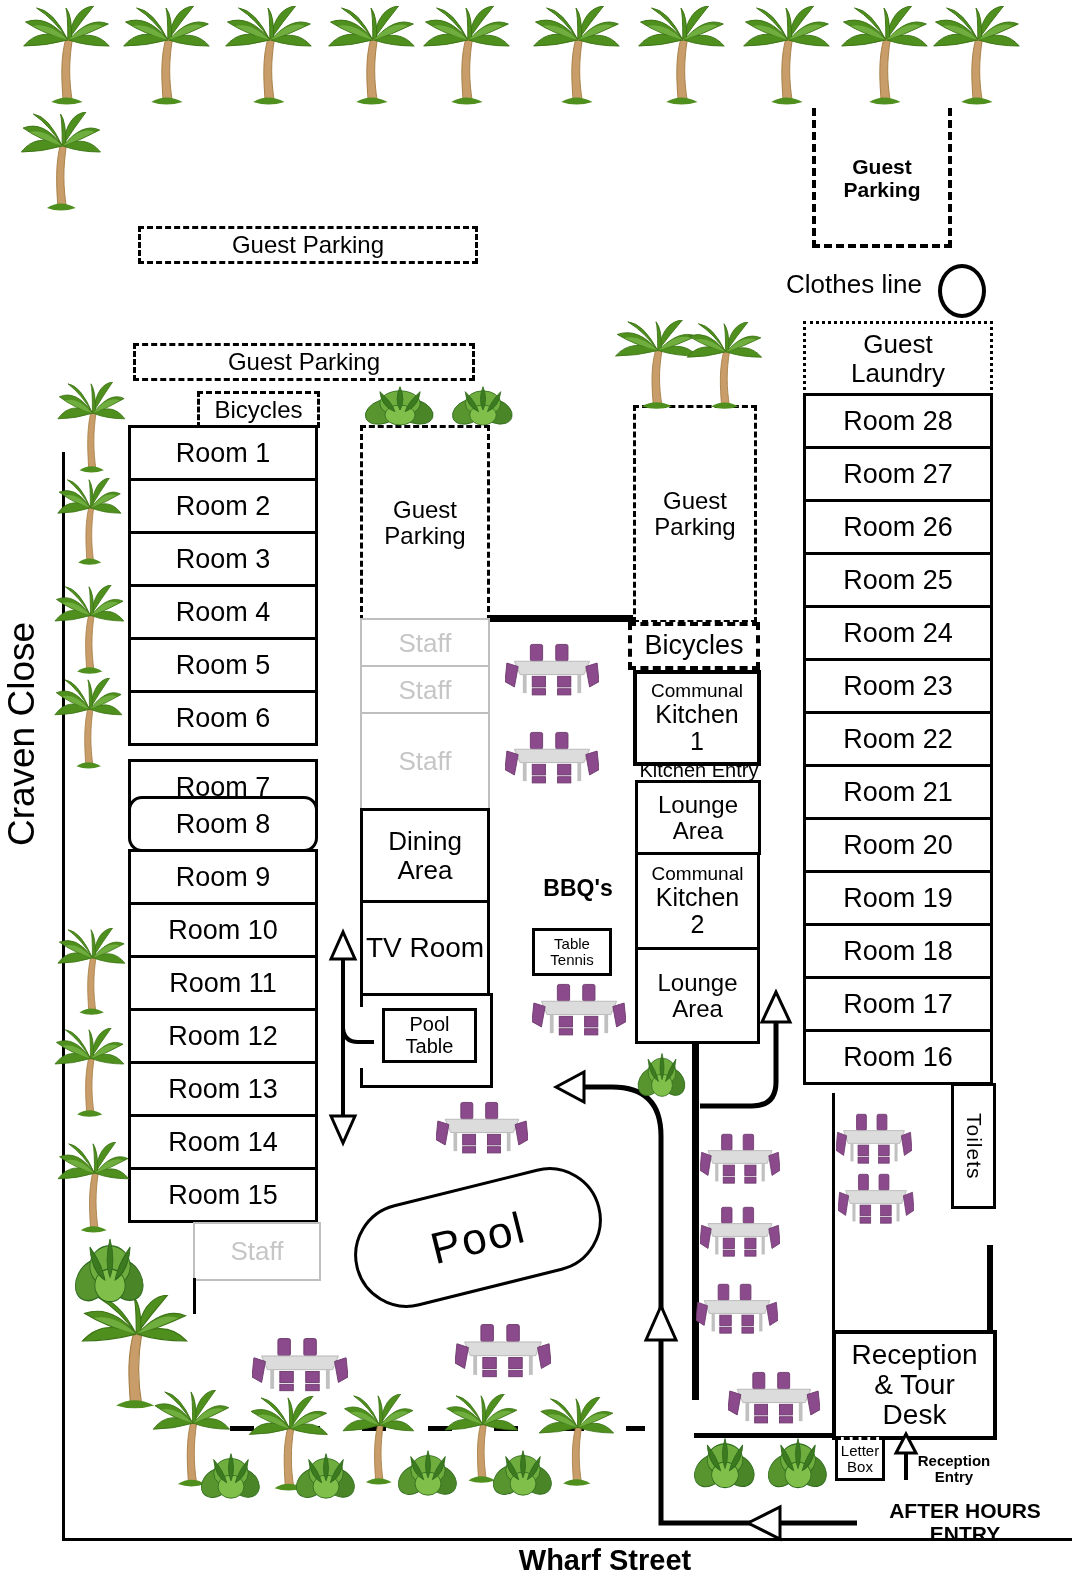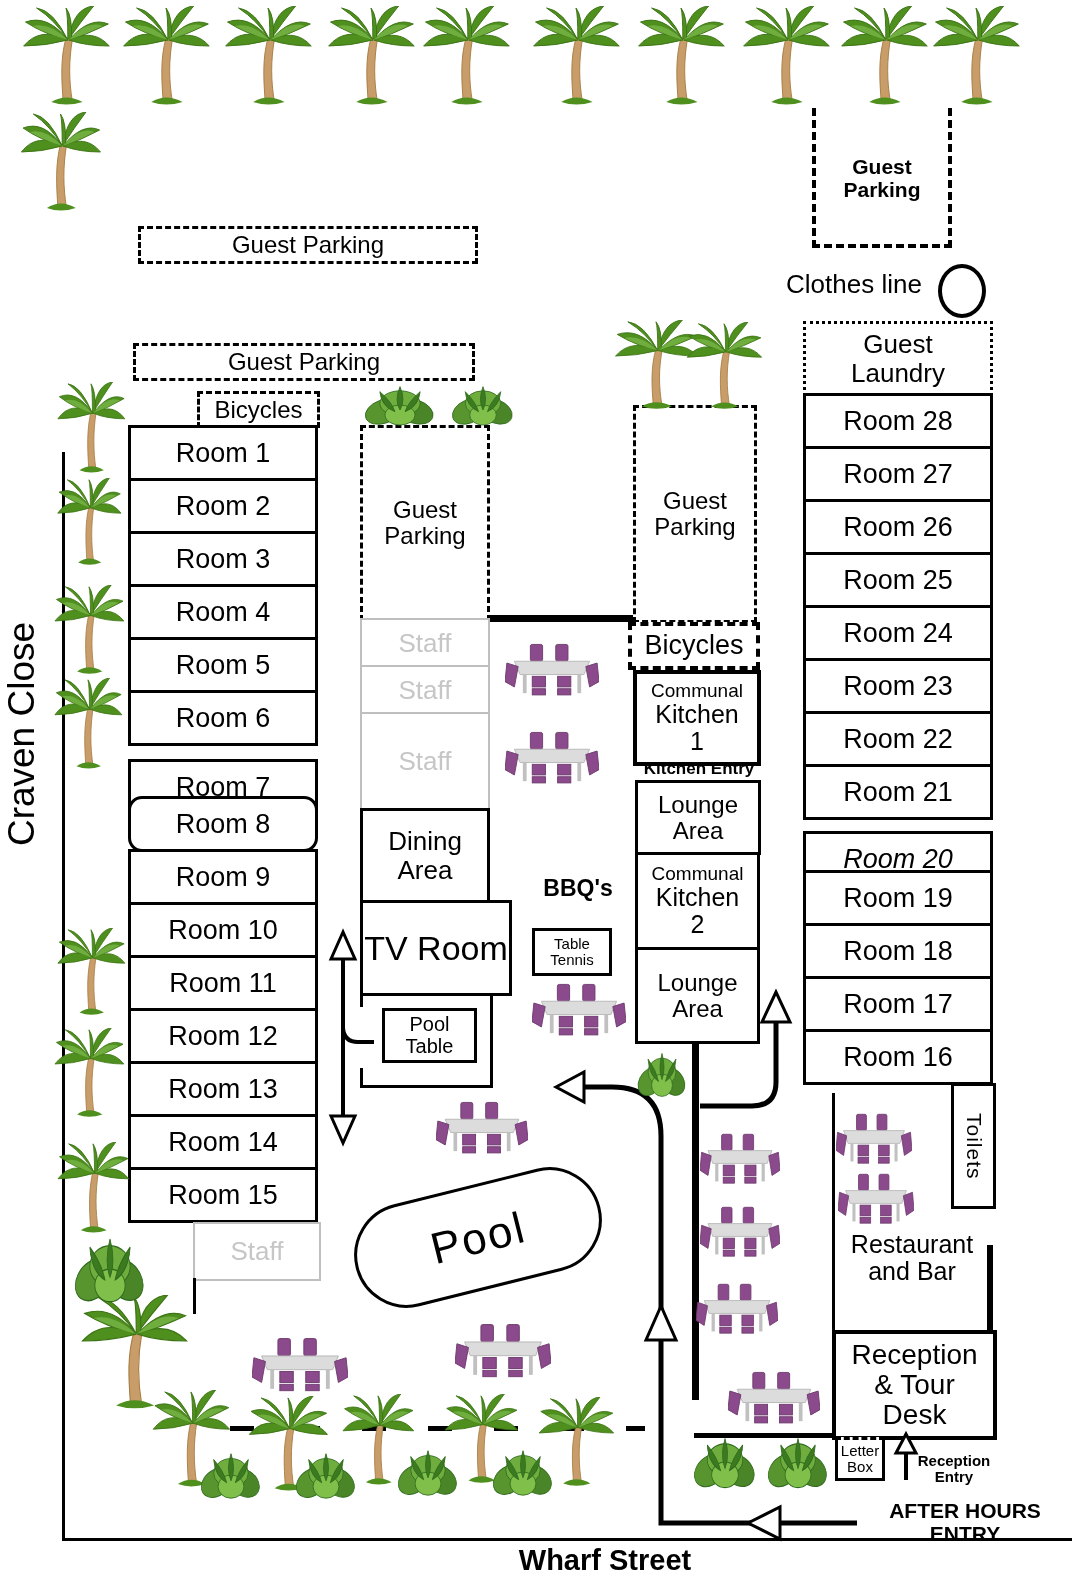--- a/index.html
+++ b/index.html
@@ -135,21 +135,21 @@
     </div>
   <div class="box staff" style="left:360px;top:665px;width:130px;height:50px">
       <span>Staff</span>
     </div>
   <div class="box staff" style="left:360px;top:712px;width:130px;height:99px">
       <span>Staff</span>
     </div>
   <div class="box" style="left:360px;top:808px;width:130px;height:95px;font-size:26px">
     <div style="width:90px">Dining Area</div>
   </div>
-  <div class="box" style="left:360px;top:900px;width:152px;height:96px;font-size:34px">
+  <div class="box" style="left:360px;top:900px;width:130px;height:96px;font-size:28px">
     <span>TV Room</span>
   </div>
 
   <div style="position:absolute;left:360px;top:993px;width:133px;height:95px;box-sizing:border-box;border-right:3px solid #000;border-bottom:3px solid #000"></div>
   <div class="line" style="left:360px;top:993px;width:3px;height:14px"></div>
   <div class="line" style="left:360px;top:1068px;width:3px;height:20px"></div>
   <div class="box" style="left:382px;top:1008px;width:95px;height:55px;font-size:20px">
     <div style="width:60px">Pool Table</div>
   </div>
 
@@ -159,21 +159,21 @@
     <div style="width:95px">Guest Parking</div>
   </div>
   <div class="box dashed" style="left:628px;top:622px;width:132px;height:48px;border-width:4px;font-size:27px">
     <span>Bicycles</span>
   </div>
   <div class="box" style="left:633px;top:670px;width:128px;height:96px;border-width:4px">
     <span style="font-size:19px">Communal</span>
     <span style="font-size:25px">Kitchen</span>
     <span style="font-size:25px">1</span>
   </div>
-  <div class="lbl" style="left:636px;top:762px;width:126px;height:15px;font-size:17px;font-weight:bold">Kitchen Entry</div>
+  <div class="lbl" style="left:636px;top:762px;width:126px;height:15px;font-size:20px;font-weight:normal">Kitchen Entry</div>
   <div class="box" style="left:635px;top:780px;width:126px;height:75px;font-size:24px">
     <div style="width:95px">Lounge Area</div>
   </div>
   <div class="box" style="left:635px;top:852px;width:125px;height:98px">
     <span style="font-size:19px">Communal</span>
     <span style="font-size:25px">Kitchen</span>
     <span style="font-size:25px">2</span>
   </div>
   <div class="box" style="left:635px;top:947px;width:125px;height:97px;font-size:24px">
     <div style="width:95px">Lounge Area</div>
@@ -189,35 +189,32 @@
   </div>
   <div style="position:absolute;left:803px;top:393px;width:190px;height:692px" id="rooms-right">
       <div class="room" style="top: 0px;">Room 28</div>
       <div class="room" style="top: 53px;">Room 27</div>
       <div class="room" style="top: 106px;">Room 26</div>
       <div class="room" style="top: 159px;">Room 25</div>
       <div class="room" style="top: 212px;">Room 24</div>
       <div class="room" style="top: 265px;">Room 23</div>
       <div class="room" style="top: 318px;">Room 22</div>
       <div class="room" style="top: 371px;">Room 21</div>
-      <div class="room" style="top: 438px; font-style: italic;">Room 20</div>
+      <div class="room" style="top: 424px;">Room 20</div>
       <div class="room" style="top: 477px; text-align: center;">Room 19</div>
       <div class="room" style="top: 530px;">Room 18</div>
       <div class="room" style="top: 583px; text-align: right;">Room 17</div>
       <div class="room" style="top: 636px;">Room 16</div>
     </div>
   <div class="box" id="toilets-box" style="left:951px;top:1083px;width:45px;height:126px">
     <span>Toilets</span>
   </div>
 
   <div class="line" style="left:832px;top:1093px;width:3px;height:245px"></div>
   <div class="line" style="left:987px;top:1245px;width:6px;height:92px"></div>
-  <div class="lbl" style="left:838px;top:1218px;width:148px;height:80px;font-size:25px">
-    <div style="width:130px">Restaurant and Bar</div>
-  </div>
   <div class="box" style="left:832px;top:1330px;width:165px;height:110px;border-width:4px;font-size:28px">
     <div style="width:150px">Reception &amp; Tour Desk</div>
   </div>
   <div class="box" style="left:835px;top:1437px;width:50px;height:44px;font-size:15px;border-top-style:dashed">
     <div style="width:42px">Letter Box</div>
   </div>
   <div class="line" style="left:694px;top:1433px;width:142px;height:5px"></div>
   <div class="lbl" style="left:916px;top:1446px;width:76px;height:46px;font-size:15px;font-weight:bold">Reception Entry</div>
   <div class="lbl" style="left:860px;top:1506px;width:210px;height:32px;font-size:21px;font-weight:bold">AFTER HOURS ENTRY</div>
 

